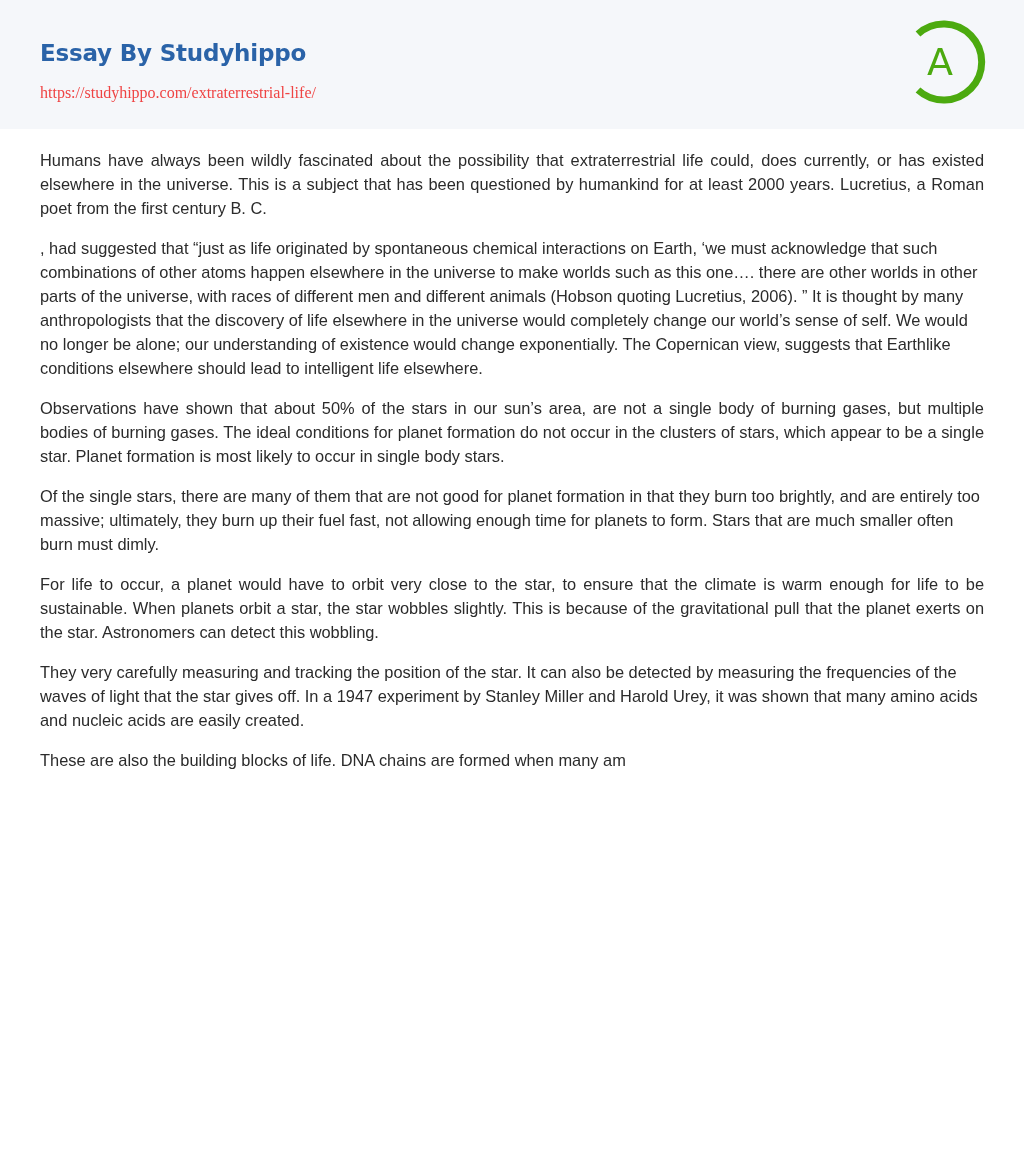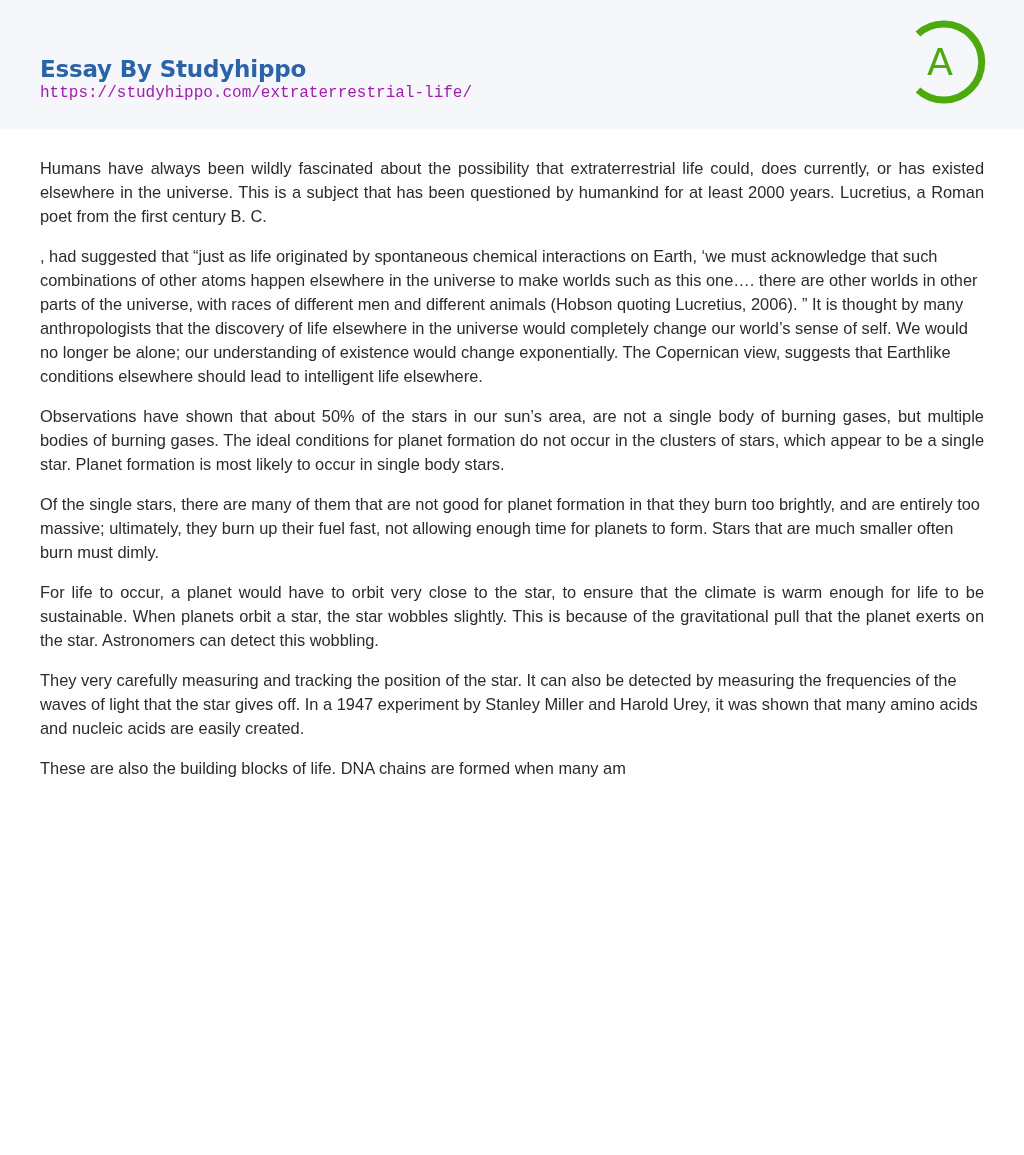--- a/index.html
+++ b/index.html
@@ -21,29 +21,28 @@
     }
     .brand {
       position: absolute;
       left: 40px;
       top: 40px;
       font-family: "DejaVu Sans", sans-serif;
       font-size: 23px;
       font-weight: bold;
       color: #2a63a8;
       letter-spacing: -0.2px;
-      margin-top: 16px;
     }
     .url {
       position: absolute;
       left: 40px;
       top: 84px;
-      font-family: Liberation Mono, monospace;
+      font-family: Liberation Serif, serif;
       font-size: 16px;
-      color: #a21caf;
+      color: #ef4444;
       text-decoration: none;
     }
     .logo {
       position: absolute;
       left: 912px;
       top: 18px;
       width: 76px;
       height: 88px;
     }
     .content {
@@ -60,21 +59,21 @@
       font-weight: bold;
       color: #111111;
       letter-spacing: -0.3px;
     }
     p {
       margin: 0 0 16px 0;
       font-size: 16.4px;
       line-height: 24px;
       color: #2b2b2b;
     }
-    p.justify { text-align: justify; margin-top: 8px; }
+    p.justify { text-align: justify; }
   </style>
 </head>
 <body>
 
 <div class="header">
   <div class="brand">Essay By Studyhippo</div>
   <a class="url">https://studyhippo.com/extraterrestrial-life/</a>
   <svg class="logo" viewBox="0 0 76 88">
     <path d="M6 16 A38 38 0 1 1 6 72" fill="none" stroke="#4caa0f" stroke-width="7" stroke-linecap="butt"></path>
     <text x="28" y="57" text-anchor="middle" font-family="DejaVu Sans, sans-serif" font-size="38" font-weight="normal" fill="#4caa0f">A</text>

